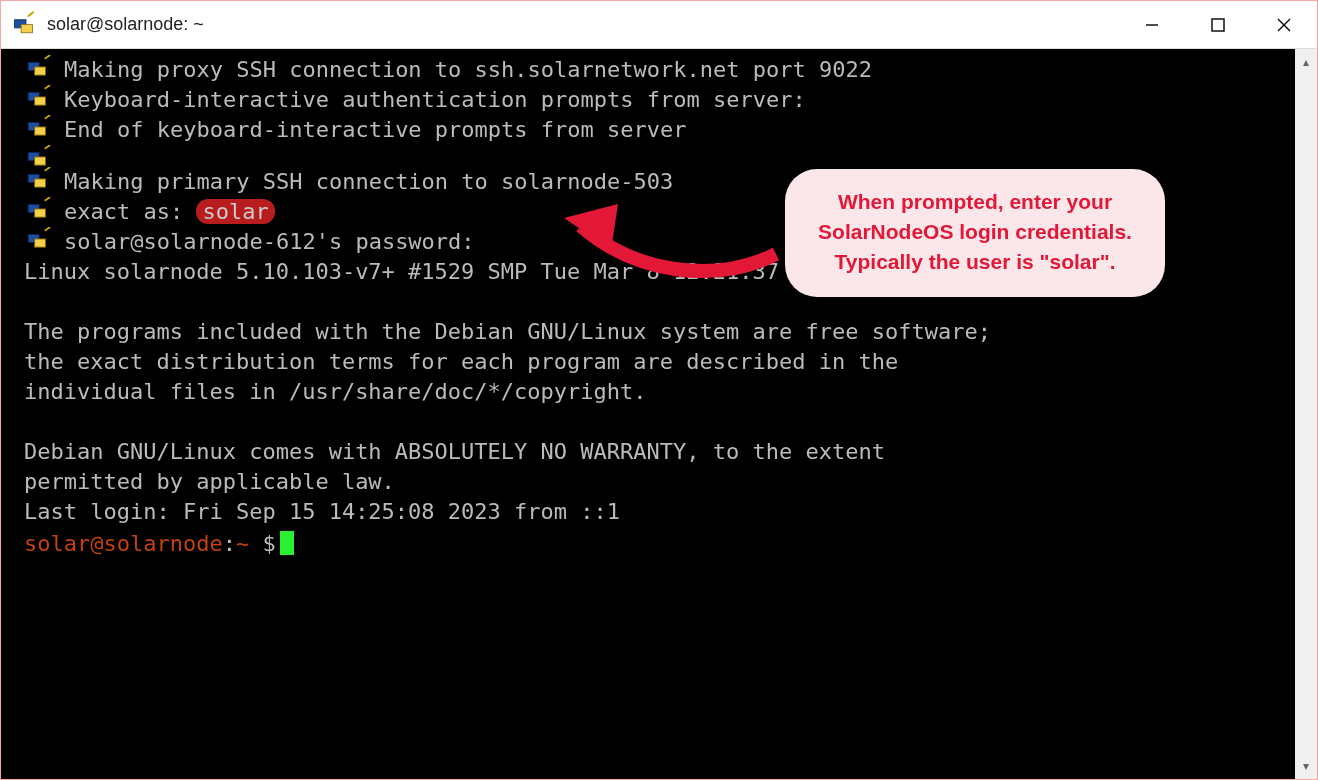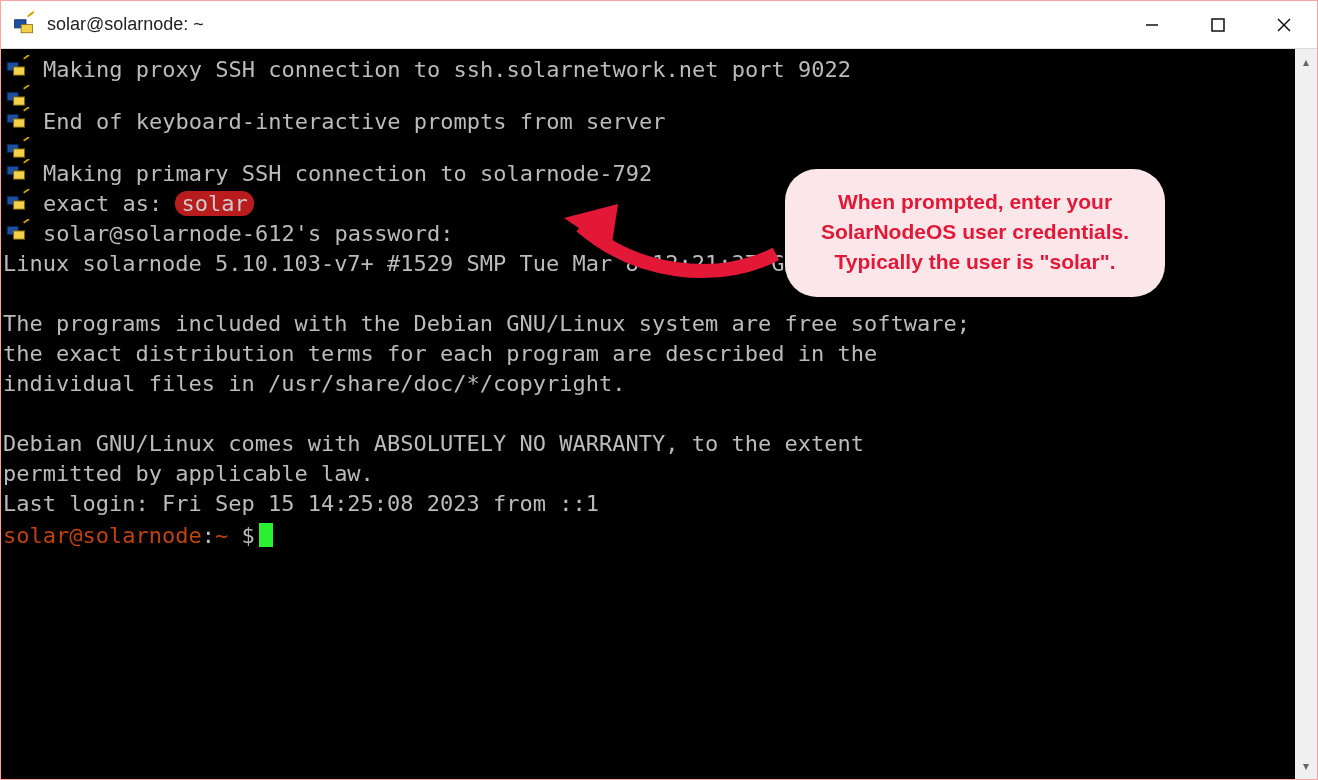--- a/index.html
+++ b/index.html
@@ -27,21 +27,21 @@
   .tb-btn svg { width: 16px; height: 16px; }
 
   .app-icon svg { width: 26px; height: 26px; }
 
   
   .term-wrap { flex: 1; display: flex; background: #000; position: relative; }
   .terminal {
     flex: 1; background: #000; color: #bbb;
     font-family: "Consolas","Menlo","DejaVu Sans Mono",monospace;
     font-size: 22px; line-height: 30px; padding: 6px 0 17px 2px;
-    white-space: pre; overflow: hidden; position: relative;
+    white-space: pre; overflow: hidden; position: relative; margin-left: 21px;
   }
   .gutter-line { display: flex; align-items: flex-start; }
   .gutter-icon { width: 40px; flex: 0 0 40px; display: flex; align-items: center; justify-content: flex-start; padding-left: 2px; }
   .gutter-icon svg { width: 30px; height: 22px; }
   .line-text { white-space: pre; }
   .plain-line { padding-left: 0; }
 
   .highlight-solar {
     background: #b91c1c; border-radius: 12px; padding: 0 6px; color: #ccc;
   }
@@ -116,45 +116,45 @@
 
   <div class="term-wrap">
     <div class="terminal" id="terminal"><div class="gutter-line"><span class="gutter-icon"><svg viewBox="0 0 32 24">
               <rect x="2" y="8" width="12" height="9" fill="#1c4fa1" stroke="#072252"></rect>
               <rect x="9" y="13" width="12" height="9" fill="#f3d24a" stroke="#7a5d08"></rect>
               <line x1="20" y1="4" x2="26" y2="0" stroke="#c9a500" stroke-width="2"></line>
             </svg></span><span class="line-text">Making proxy SSH connection to ssh.solarnetwork.net port 9022</span></div><div class="gutter-line"><span class="gutter-icon"><svg viewBox="0 0 32 24">
               <rect x="2" y="8" width="12" height="9" fill="#1c4fa1" stroke="#072252"></rect>
               <rect x="9" y="13" width="12" height="9" fill="#f3d24a" stroke="#7a5d08"></rect>
               <line x1="20" y1="4" x2="26" y2="0" stroke="#c9a500" stroke-width="2"></line>
-            </svg></span></div><div class="gutter-line"><span class="gutter-icon"><svg viewBox="0 0 32 24">
+            </svg></span><span class="line-text">Keyboard-interactive authentication prompts from server:</span></div><div class="gutter-line"><span class="gutter-icon"><svg viewBox="0 0 32 24">
               <rect x="2" y="8" width="12" height="9" fill="#1c4fa1" stroke="#072252"></rect>
               <rect x="9" y="13" width="12" height="9" fill="#f3d24a" stroke="#7a5d08"></rect>
               <line x1="20" y1="4" x2="26" y2="0" stroke="#c9a500" stroke-width="2"></line>
             </svg></span><span class="line-text">End of keyboard-interactive prompts from server</span></div><div class="gutter-line"><span class="gutter-icon"><svg viewBox="0 0 32 24">
               <rect x="2" y="8" width="12" height="9" fill="#1c4fa1" stroke="#072252"></rect>
               <rect x="9" y="13" width="12" height="9" fill="#f3d24a" stroke="#7a5d08"></rect>
               <line x1="20" y1="4" x2="26" y2="0" stroke="#c9a500" stroke-width="2"></line>
             </svg></span><span class="line-text"></span></div><div class="gutter-line"><span class="gutter-icon"><svg viewBox="0 0 32 24">
               <rect x="2" y="8" width="12" height="9" fill="#1c4fa1" stroke="#072252"></rect>
               <rect x="9" y="13" width="12" height="9" fill="#f3d24a" stroke="#7a5d08"></rect>
               <line x1="20" y1="4" x2="26" y2="0" stroke="#c9a500" stroke-width="2"></line>
-            </svg></span><span class="line-text">Making primary SSH connection to solarnode-792</span></div><div class="gutter-line"><span class="gutter-icon"><svg viewBox="0 0 32 24">
+            </svg></span><span class="line-text">Making primary SSH connection to solarnode-503</span></div><div class="gutter-line"><span class="gutter-icon"><svg viewBox="0 0 32 24">
               <rect x="2" y="8" width="12" height="9" fill="#1c4fa1" stroke="#072252"></rect>
               <rect x="9" y="13" width="12" height="9" fill="#f3d24a" stroke="#7a5d08"></rect>
               <line x1="20" y1="4" x2="26" y2="0" stroke="#c9a500" stroke-width="2"></line>
             </svg></span><span class="line-text"><span>exact as: </span><span class="highlight-solar">solar</span></span></div><div class="gutter-line"><span class="gutter-icon"><svg viewBox="0 0 32 24">
               <rect x="2" y="8" width="12" height="9" fill="#1c4fa1" stroke="#072252"></rect>
               <rect x="9" y="13" width="12" height="9" fill="#f3d24a" stroke="#7a5d08"></rect>
               <line x1="20" y1="4" x2="26" y2="0" stroke="#c9a500" stroke-width="2"></line>
             </svg></span><span class="line-text">solar@solarnode-612's password:</span></div><div class="plain-line">Linux solarnode 5.10.103-v7+ #1529 SMP Tue Mar 8 12:21:37 GMT 2022 armv7l</div><div class="plain-line">&nbsp;</div><div class="plain-line">The programs included with the Debian GNU/Linux system are free software;</div><div class="plain-line">the exact distribution terms for each program are described in the</div><div class="plain-line">individual files in /usr/share/doc/*/copyright.</div><div class="plain-line">&nbsp;</div><div class="plain-line">Debian GNU/Linux comes with ABSOLUTELY NO WARRANTY, to the extent</div><div class="plain-line">permitted by applicable law.</div><div class="plain-line">Last login: Fri Sep 15 14:25:08 2023 from ::1</div><div class="plain-line"><span class="prompt-green">solar@solarnode</span><span>:</span><span class="prompt-green">~ </span><span>$</span><span class="cursor-block"></span></div></div>
 
     <div class="callout">
       <div>When prompted, enter your</div>
-      <div>SolarNodeOS user credentials.</div>
+      <div>SolarNodeOS login credentials.</div>
       <div>Typically the user is "solar".</div>
     </div>
 
     <svg class="arrow-svg" viewBox="0 0 230 100">
       <defs>
         <marker id="ah" markerWidth="12" markerHeight="12" refX="2" refY="5" orient="auto">
           <path d="M0,0 L12,5 L0,10 Z" fill="#e31837"></path>
         </marker>
       </defs>
       <path d="M220,60 C160,90 80,80 25,32" stroke="#e31837" stroke-width="14" fill="none"></path>

